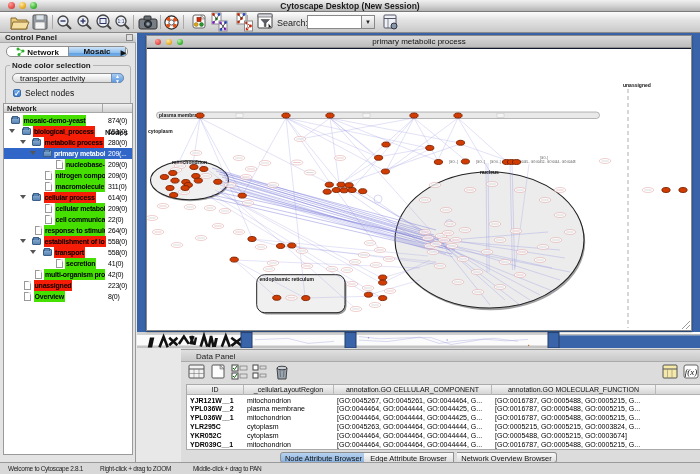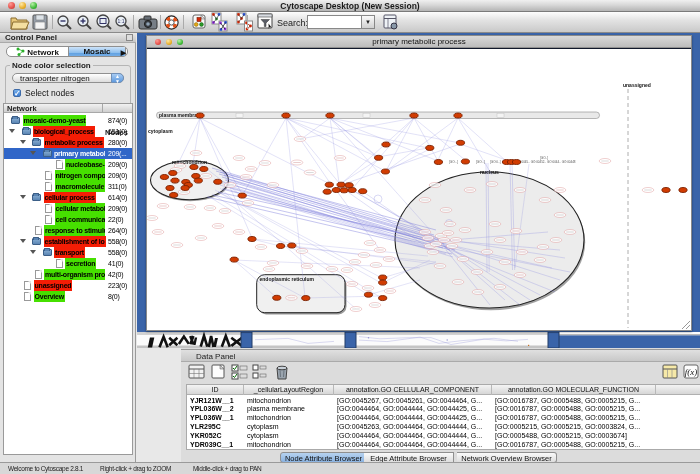--- a/index.html
+++ b/index.html
@@ -249,21 +249,21 @@
           <circle cx="7" cy="4" r="1.5" fill="#2ab02a"></circle>
           <circle cx="3" cy="7.5" r="1.5" fill="#2ab02a"></circle>
           <line x1="2" y1="2" x2="7" y2="4" stroke="#2ab02a" stroke-width=".8"></line>
           <line x1="7" y1="4" x2="3" y2="7.5" stroke="#2ab02a" stroke-width=".8"></line>
         </svg> Network</div>
     <div class="tabseg" id="tab-mosaic">Mosaic</div>
     <div class="tabseg" id="tab-arrow">▶</div>
   </div>
   <div id="groupbox"></div>
   <div id="grouplbl">Node color selection</div>
-  <div id="combo">transporter nitrogen</div>
+  <div id="combo">transporter activity</div>
   <div id="combo-btn">▲<br>▼</div>
   <div id="checkbox">✓</div>
   <div id="checklbl">Select nodes</div>
   <div id="treebox">
     <div id="treehdr">
         <span class="c1">Network</span>
         <span class="div"></span>
         <span class="c2">Nodes</span>
       </div>
     <div id="treerows">

